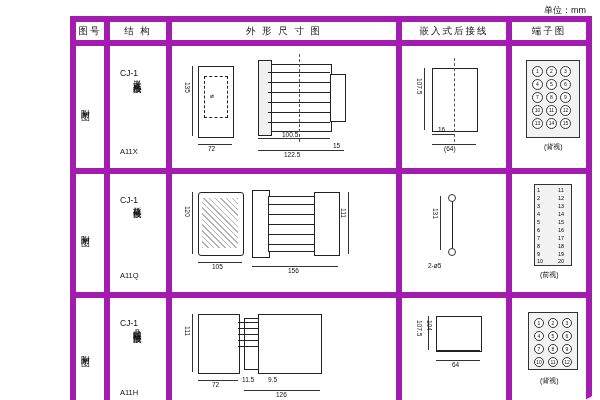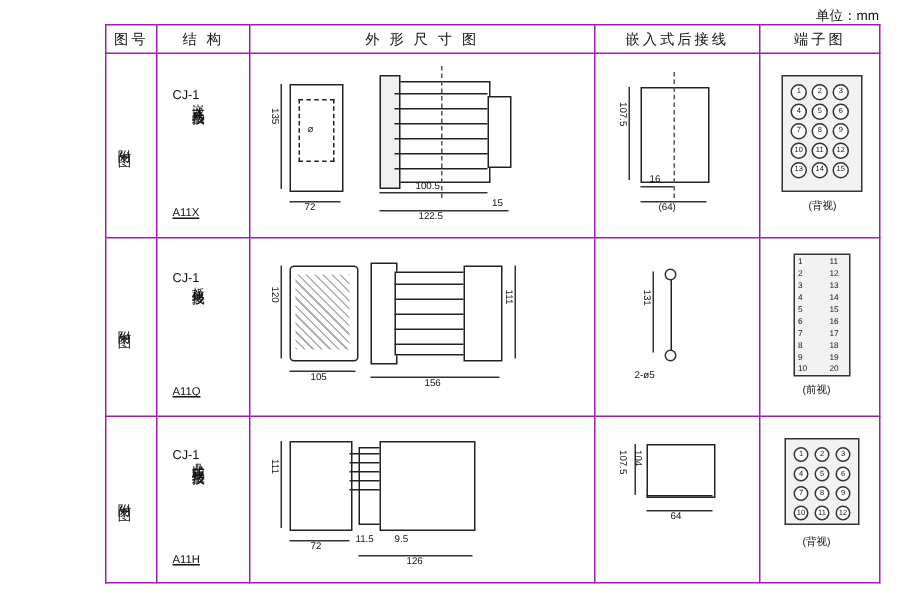--- a/index.html
+++ b/index.html
@@ -1,32 +1,32 @@
 <!DOCTYPE html>
 <html><head>
 <meta charset="utf-8">
 <style>
   html,body{margin:0;padding:0;}
   body{width:600px;height:400px;background:#ffffff;font-family:"Liberation Sans","DejaVu Sans",sans-serif;color:#111;}
   .page{position:relative;width:600px;height:400px;overflow:hidden;border-radius:20px;}
   .unit{position:absolute;right:14px;top:4px;font-size:9px;color:#111;}
   table.main{position:absolute;left:70px;top:16px;border-collapse:collapse;width:516px;height:368px;table-layout:fixed;}
-  table.main td,table.main th{border:1px solid #a21caf;padding:0;font-weight:normal;}
+  table.main td,table.main th{border:6px solid #a21caf;padding:0;font-weight:normal;}
   .hdr{height:18px;text-align:center;font-size:9.5px;letter-spacing:2px;}
   .c-num{width:34px;}
   .c-struct{width:62px;}
   .c-outline{width:230px;}
   .c-hole{width:110px;}
   .c-term{width:80px;}
   .numcell{font-size:9px;text-align:center;line-height:1.25;}
   .numcell .v{writing-mode:vertical-rl;display:inline-block;letter-spacing:1px;margin-top:6px;}
   .structcell{font-size:8.5px;text-align:center;position:relative;height:100%;}
   .structcell .model{position:absolute;left:10px;top:18%;font-size:8.5px;}
   .structcell .vtxt{position:absolute;left:22px;top:22%;writing-mode:vertical-rl;letter-spacing:1px;font-size:8.5px;line-height:1.15;}
-  .structcell .code{position:absolute;left:10px;bottom:10%;font-size:7.5px;text-decoration:underline;}
+  .structcell .code{position:absolute;left:10px;bottom:10%;font-size:7.5px;}
   .dwg{position:relative;width:100%;height:100%;}
   .ln{position:absolute;background:#222;}
   .h{height:1px;}
   .v{width:1px;}
   .dashv{position:absolute;border-left:1px dashed #555;width:0;}
   .box{position:absolute;border:1px solid #222;background:#fff;}
   .boxf{position:absolute;border:1px solid #222;background:#f0f0f0;}
   .lbl{position:absolute;font-size:6.5px;color:#111;white-space:nowrap;}
   .lblv{position:absolute;font-size:6.5px;color:#111;writing-mode:vertical-rl;white-space:nowrap;}
   .dim{position:absolute;border-top:1px solid #333;height:0;}

